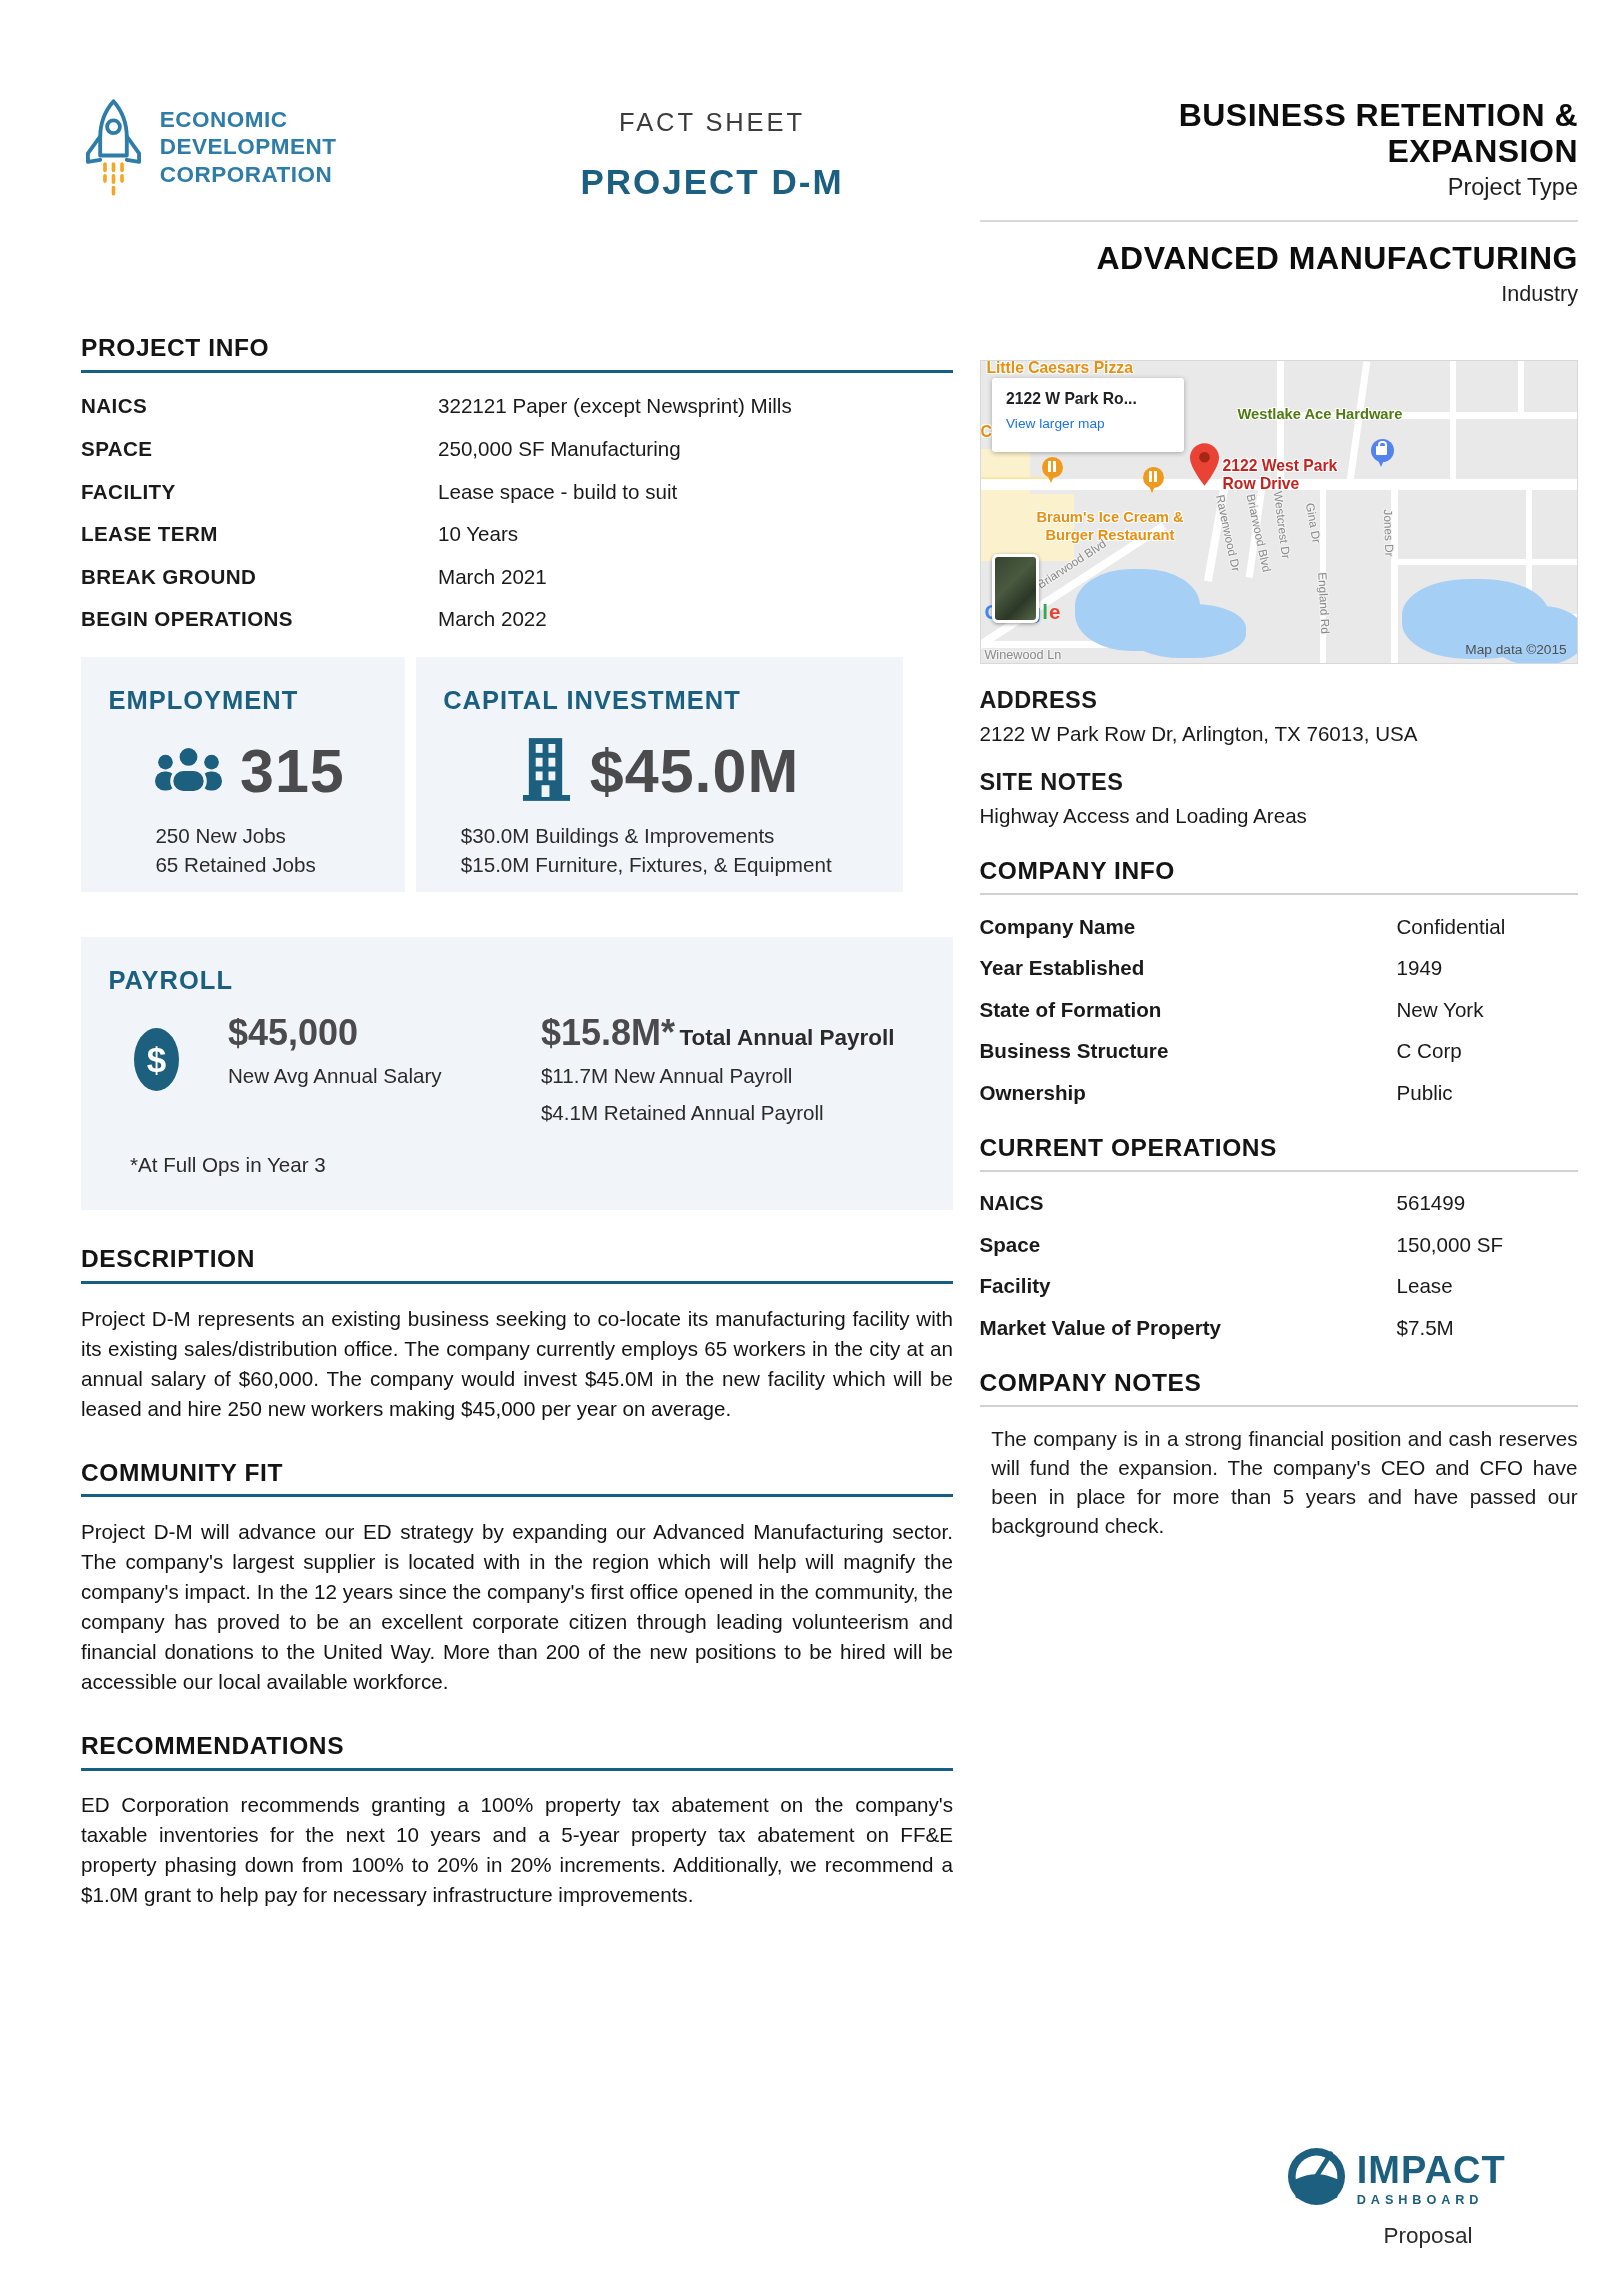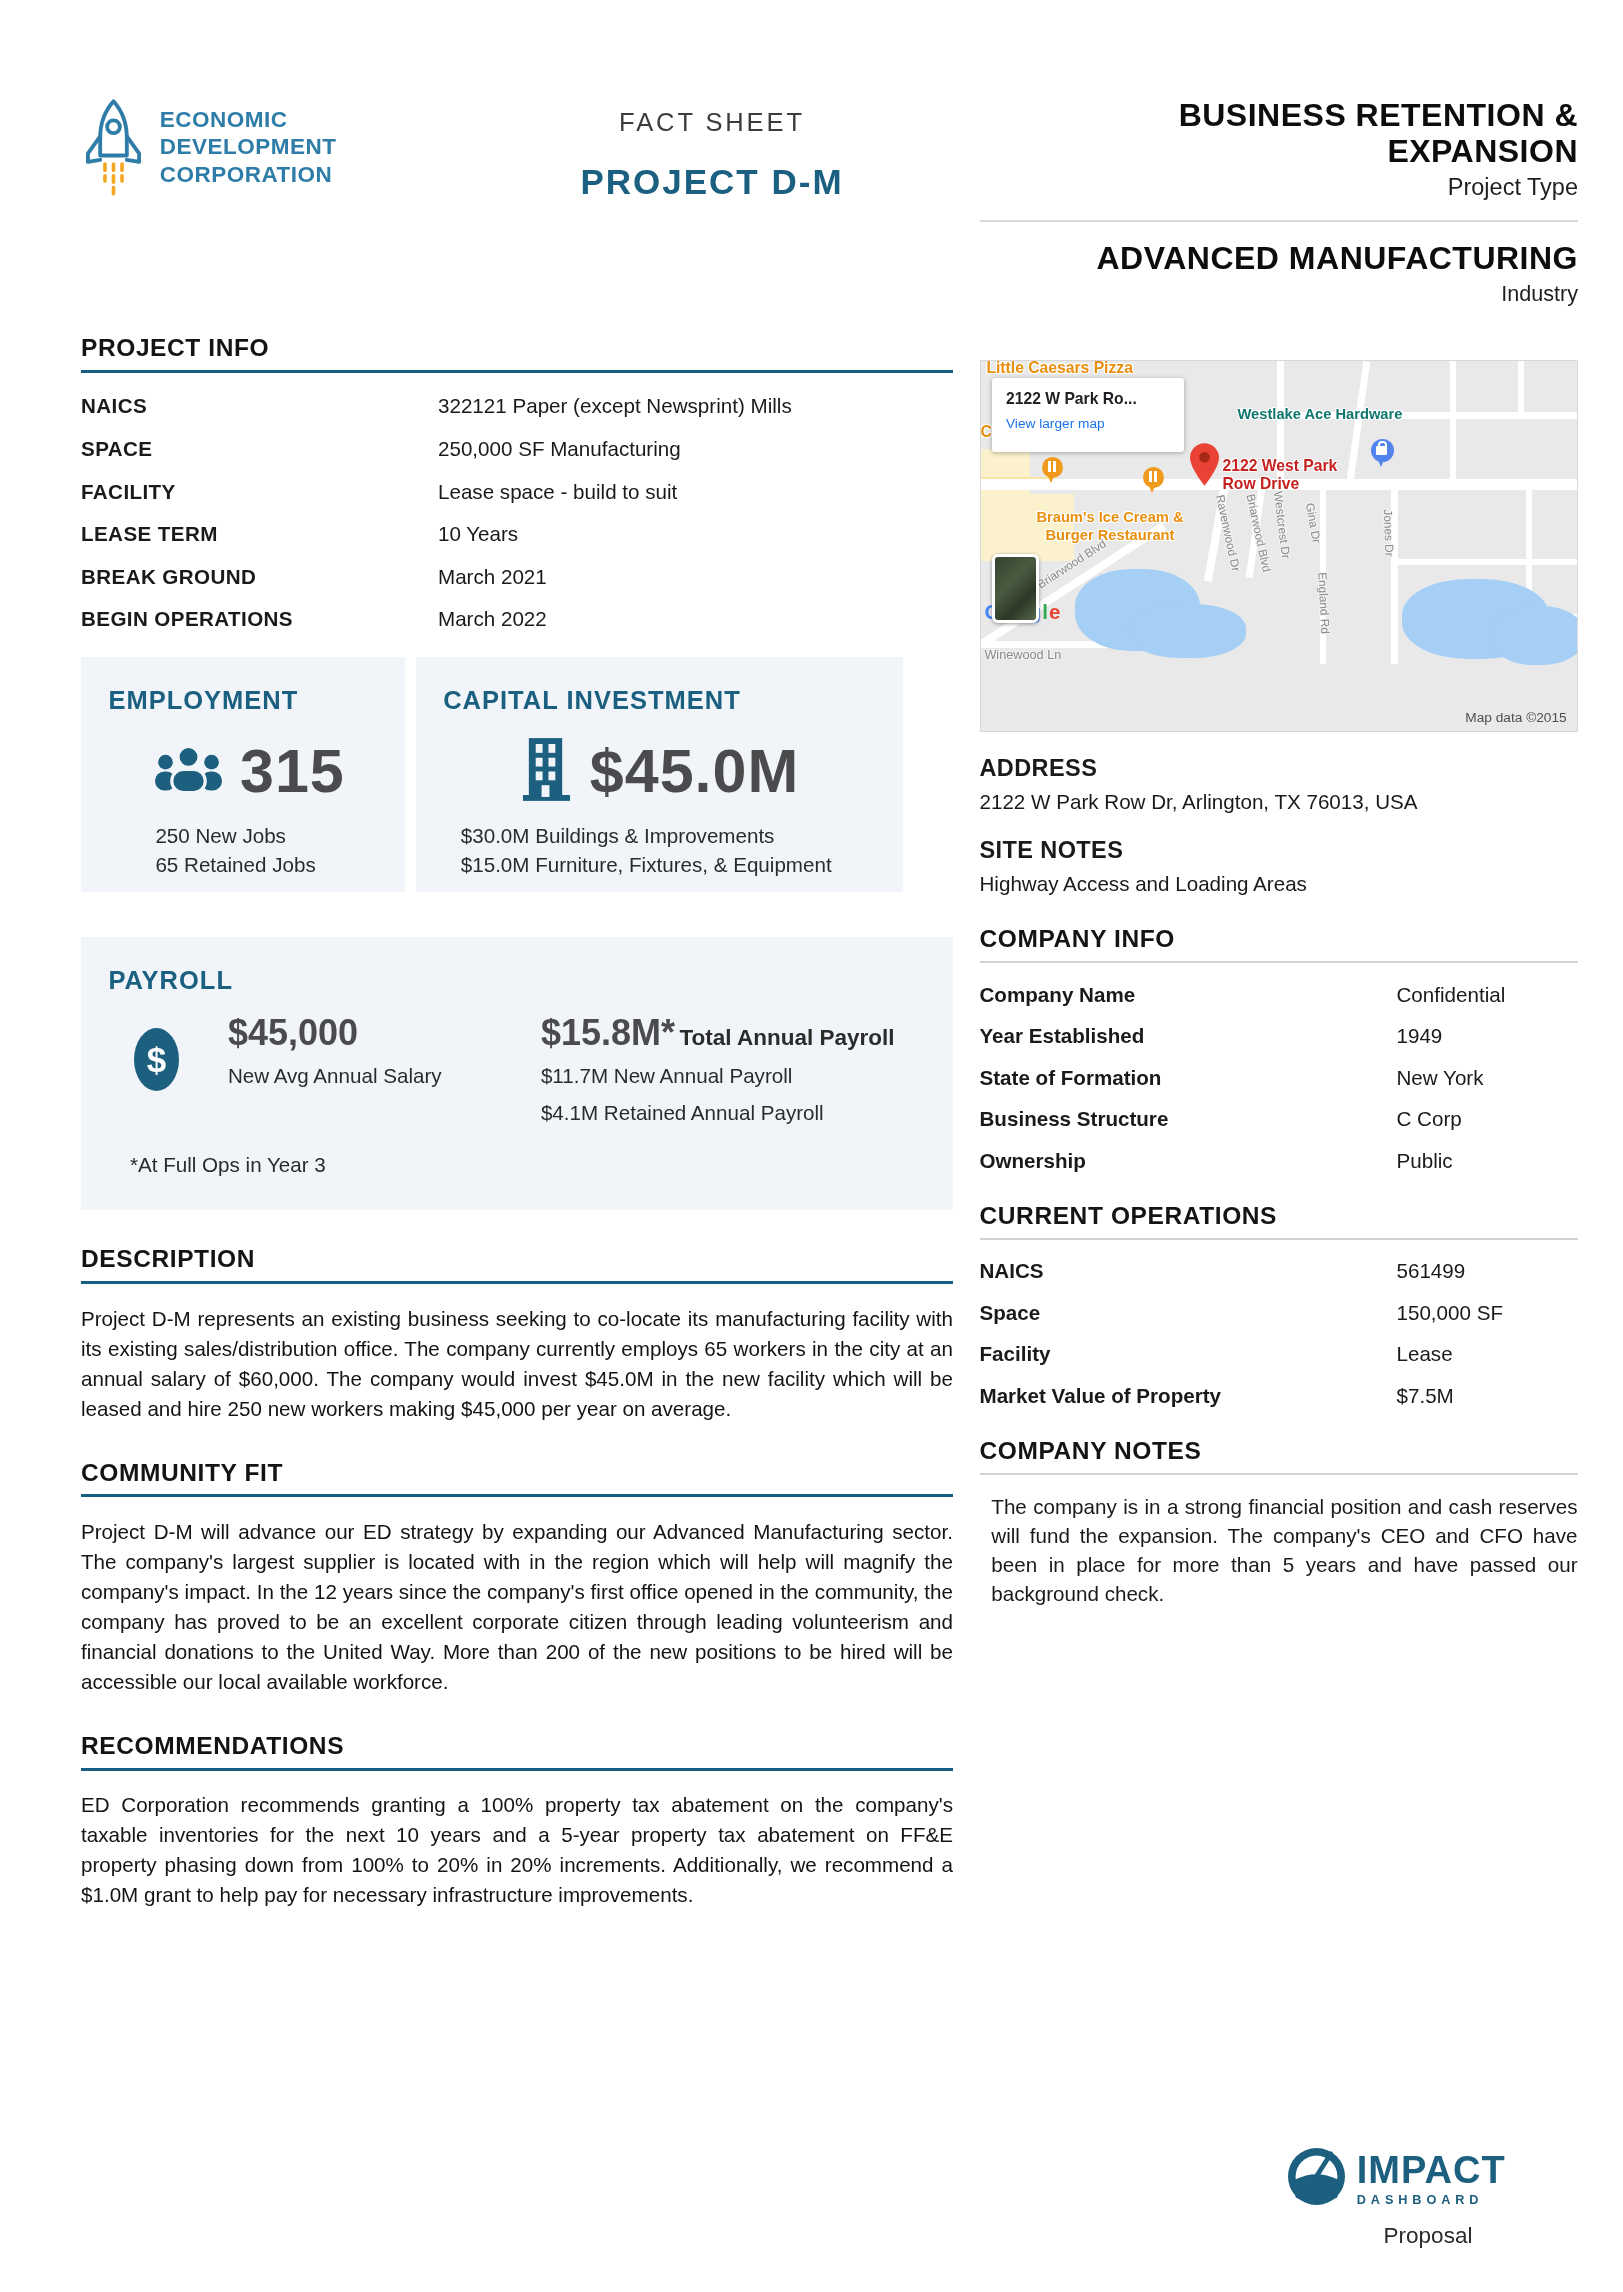--- a/index.html
+++ b/index.html
@@ -61,33 +61,33 @@
   .pay-big { font-size:36px; font-weight:bold; color:#4b4b4d; }
   .pay-big-caption { font-size:22.5px; font-weight:bold; color:#2b2b2b; }
   .pay-sub { font-size:20.6px; color:#2b2b2b; line-height:1.4; margin-top:7.8px; }
   .pay-footnote { font-size:20.6px; color:#2b2b2b; margin:25.5px 0 0 21.6px; }
 
   
   .para-sec { margin-top:35px; }
   .para { margin-top:19.6px; font-size:20.6px; line-height:30px; text-align:justify; color:#141414; }
 
   
-  .map { position:relative; width:598px; height:372px; margin-top:25.5px; background:#e9e9e9;
+  .map { position:relative; width:598px; height:304px; margin-top:25.5px; background:#e9e9e9;
          overflow:hidden; border:1px solid #d8d8d8; }
   .road { position:absolute; background:#ffffff; }
   .yellow-block { position:absolute; background:#fbf1cc; }
   .yellow-road { position:absolute; background:#f9e6a1; }
   .water { position:absolute; background:#a5cff5; border-radius:45%; }
   .map-card { position:absolute; left:11.8px; top:17.6px; width:192px; height:74px; background:#fff;
               border-radius:2.9px; box-shadow:0 1px 4.9px rgba(0,0,0,.3); padding:11.8px 13.7px; }
   .map-card-title { font-size:15.7px; font-weight:bold; color:#202124; }
   .map-card-link { font-size:13.7px; color:#1a73e8; margin-top:7.8px; }
   .poi-orange { position:absolute; color:#e98f0f; font-size:13.7px; font-weight:bold; line-height:1.25;
                 text-shadow:-1px -1px 0 #fff,1px -1px 0 #fff,-1px 1px 0 #fff,1px 1px 0 #fff; }
-  .poi-blue { position:absolute; color:#0f766e; font-size:14.7px; font-weight:bold;
+  .poi-blue { position:absolute; color:#4d7c0f; font-size:14.7px; font-weight:bold;
               text-shadow:-1px -1px 0 #fff,1px -1px 0 #fff,-1px 1px 0 #fff,1px 1px 0 #fff; }
   .poi-red { position:absolute; color:#c5221f; font-size:15.7px; font-weight:bold; line-height:1.15;
              text-shadow:-1px -1px 0 #fff,1px -1px 0 #fff,-1px 1px 0 #fff,1px 1px 0 #fff; }
   .street { position:absolute; color:#8a8a8a; font-size:11.8px; white-space:nowrap;
             text-shadow:-1px -1px 0 #f3f3f3,1px -1px 0 #f3f3f3,-1px 1px 0 #f3f3f3,1px 1px 0 #f3f3f3; }
   .pin-orange { position:absolute; width:21.6px; height:21.6px; background:#ef9a1d; border-radius:50%; }
   .pin-orange::after { content:""; position:absolute; left:5.9px; top:17.6px; border:4.9px solid transparent;
                        border-top:9.8px solid #ef9a1d; }
   .pin-orange .utensil { position:absolute; left:6.9px; top:4.9px; width:2.5px; height:10.8px; background:#fff; }
   .pin-orange .utensil2 { left:11.8px; }

